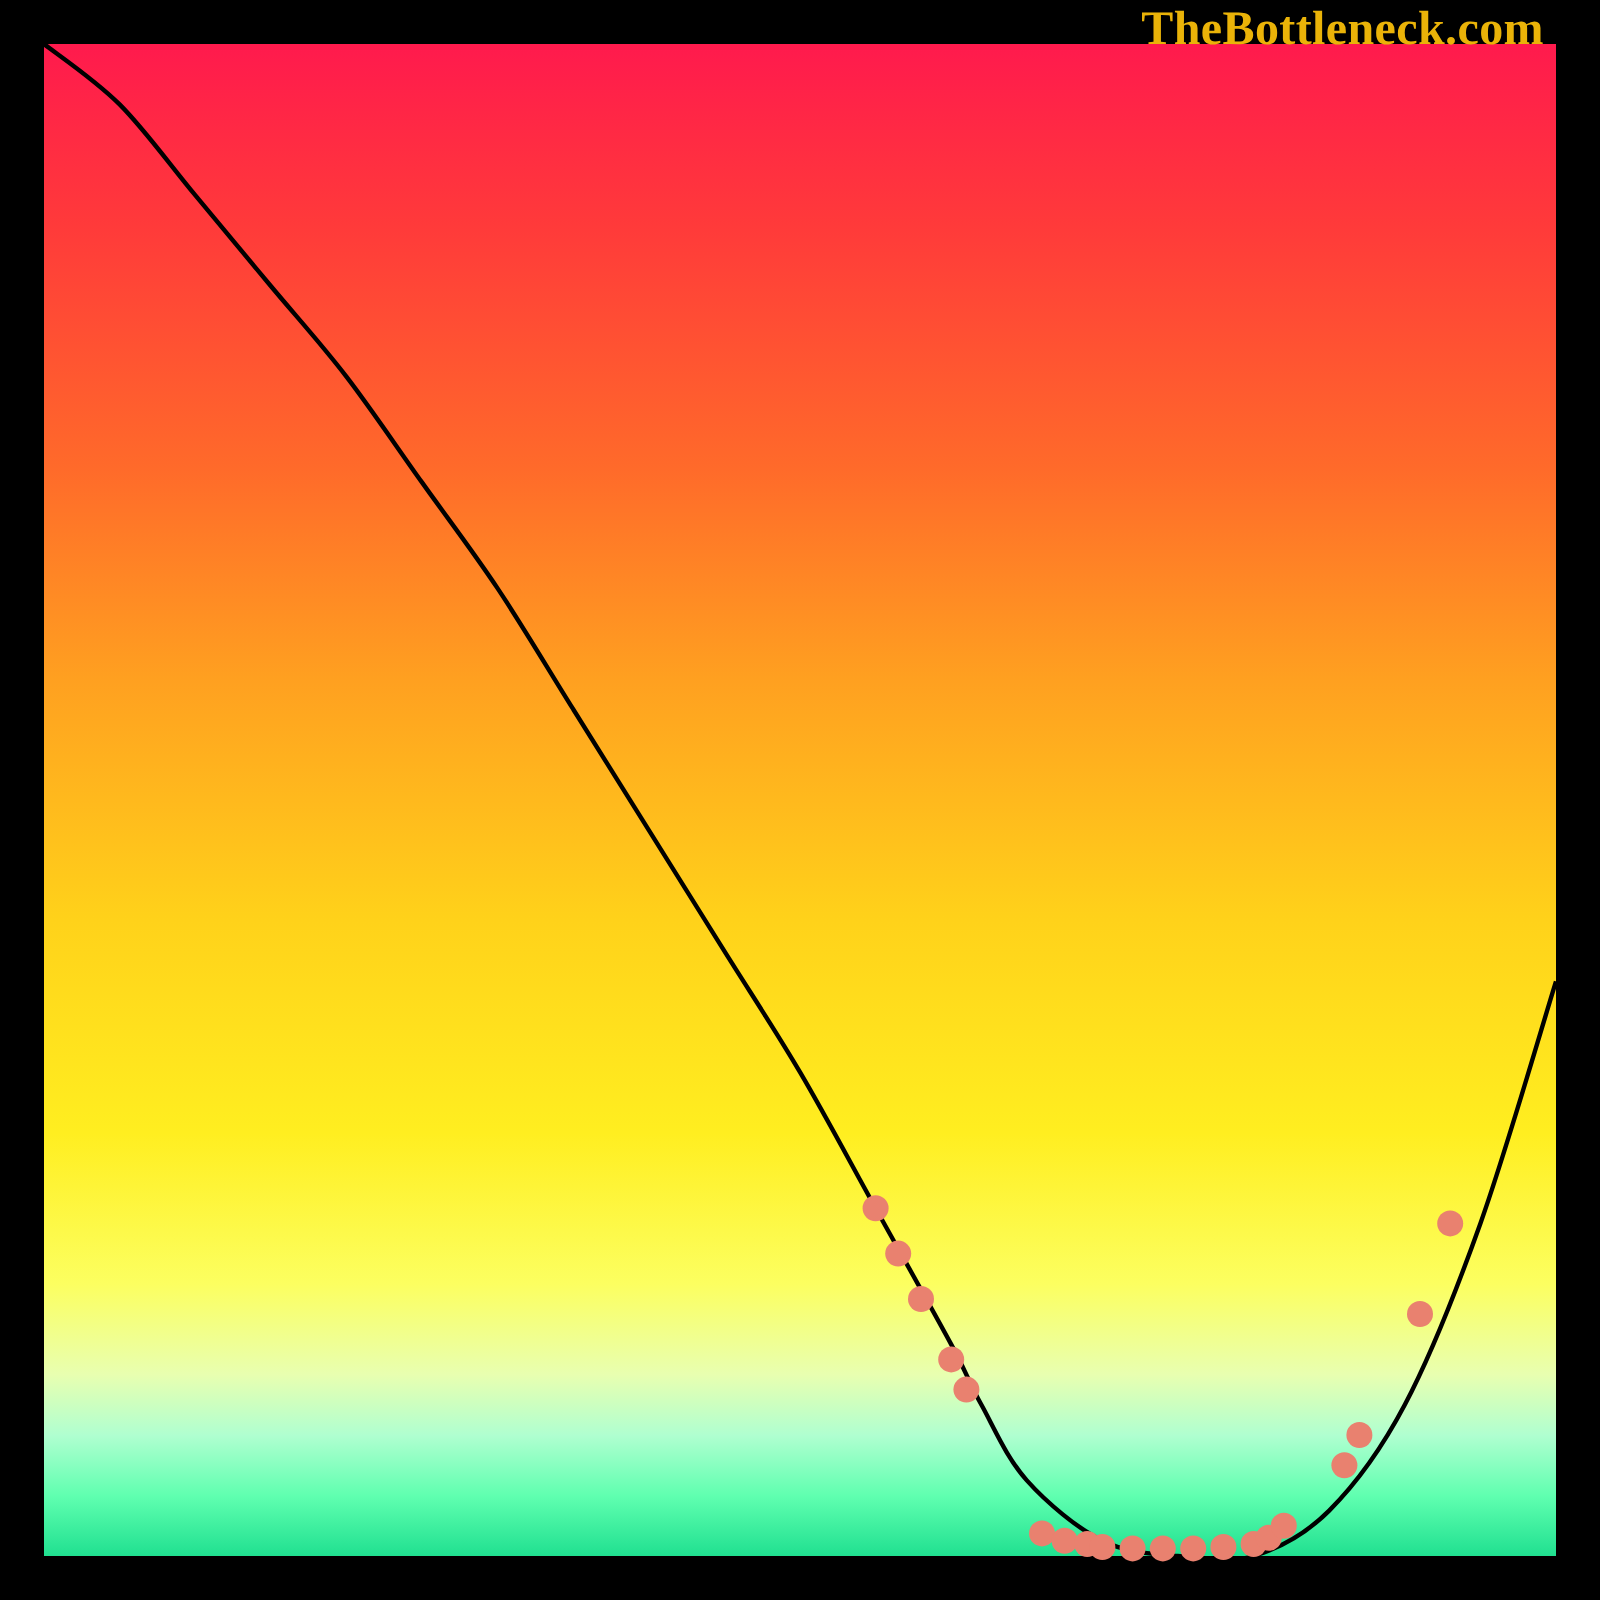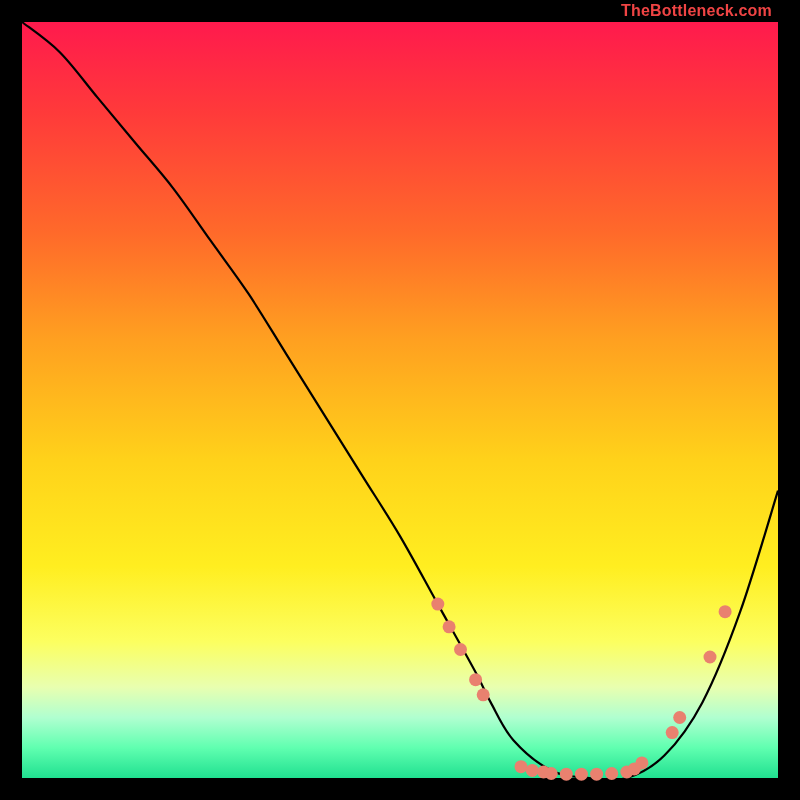--- a/index.html
+++ b/index.html
@@ -26,24 +26,24 @@
       #fcff60 82%,
       #e8ffb0 88%,
       #b0ffd0 92%,
       #60ffb0 96%,
       #20e090 100%);
   }
   .watermark {
     position: absolute;
     top: 2px;
     right: 28px;
-    font-family: Liberation Sans, sans-serif;
-    font-size: 16px;
+    font-family: Liberation Serif, serif;
+    font-size: 24px;
     font-weight: 600;
-    color: #ef4444;
+    color: #eab308;
     letter-spacing: 0.2px;
   }
   svg.curve {
     position: absolute;
     left: 0; top: 0;
     width: 756px;
     height: 756px;
     overflow: visible;
   }
   .curve path {

